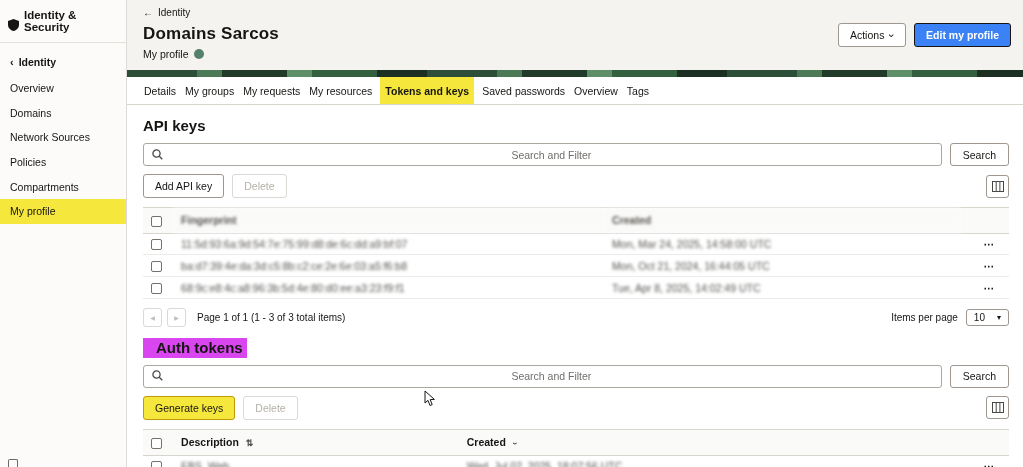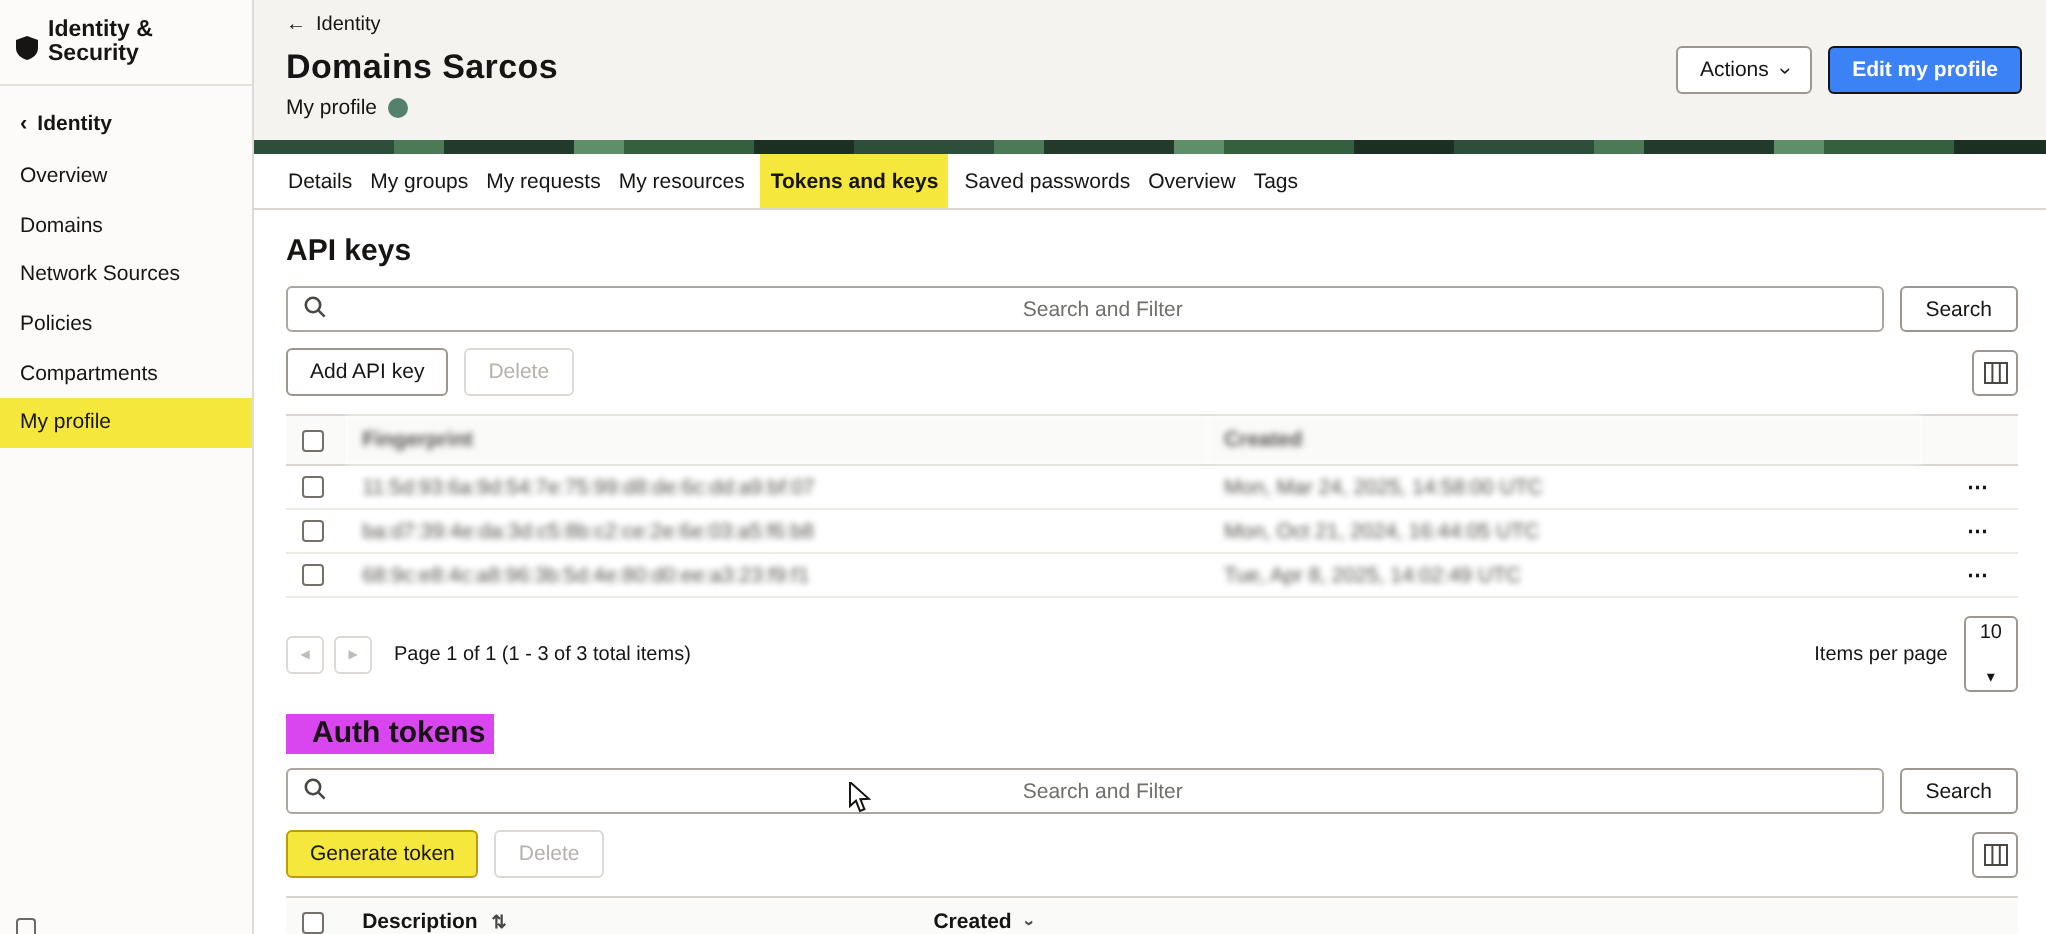--- a/index.html
+++ b/index.html
@@ -70,21 +70,21 @@
   .redacted { filter:blur(1.6px); color:#55534f; }
   .dots-cell { text-align:right; padding-right:14px; font-weight:bold; letter-spacing:1px; cursor:pointer; }
   .sort-ic { font-size:9px; margin-left:4px; color:#4a4845; }
 
   .pager { display:flex; align-items:center; gap:5px; padding:9px 0 8px; font-size:10px; }
   .pg-btn { width:19px; height:19px; border:1px solid #dcd8d3; border-radius:3px; background:#fff;
     color:#c0bcb6; display:flex; align-items:center; justify-content:center; font-size:6px; cursor:default; }
   .pg-text { margin-left:6px; color:#161513; }
   .ipp { margin-left:auto; display:flex; align-items:center; gap:8px; }
   .ipp-select { display:flex; align-items:center; gap:12px; border:1px solid #9d978f;
-    border-radius:3px; padding:2px 7px; font-size:10px; cursor:pointer; background:#fff;flex-direction:column; }
+    border-radius:3px; padding:2px 7px; font-size:10px; cursor:pointer; background:#fff; }
   .ipp-select .caret { font-size:8px; }
 
   .cursor-svg { position:absolute; left:424px; top:391px; z-index:20; pointer-events:none; }
 </style>
 </head>
 <body>
 
 <div class="app">
 
   <nav class="sidebar">
@@ -236,21 +236,21 @@
                 <circle cx="4.5" cy="4.5" r="3.6" fill="none" stroke="#4a4845" stroke-width="1.3"></circle>
                 <line x1="7.3" y1="7.3" x2="10.3" y2="10.3" stroke="#4a4845" stroke-width="1.3"></line>
               </svg>
           </span>
           <input class="search-input" placeholder="Search and Filter" style="">
         </div>
         <button class="btn search-btn">Search</button>
       </div>
 
       <div class="toolbar">
-        <button class="btn hl">Generate token</button>
+        <button class="btn hl">Generate keys</button>
         <button class="btn disabled">Delete</button>
         <span class="spacer"></span>
         <button class="icon-btn">
           <svg width="12" height="11" viewBox="0 0 12 11">
               <rect x="0.5" y="0.5" width="11" height="10" fill="none" stroke="#4a4845"></rect>
               <line x1="4.2" y1="0.5" x2="4.2" y2="10.5" stroke="#4a4845"></line>
               <line x1="7.9" y1="0.5" x2="7.9" y2="10.5" stroke="#4a4845"></line>
             </svg>
         </button>
       </div>

